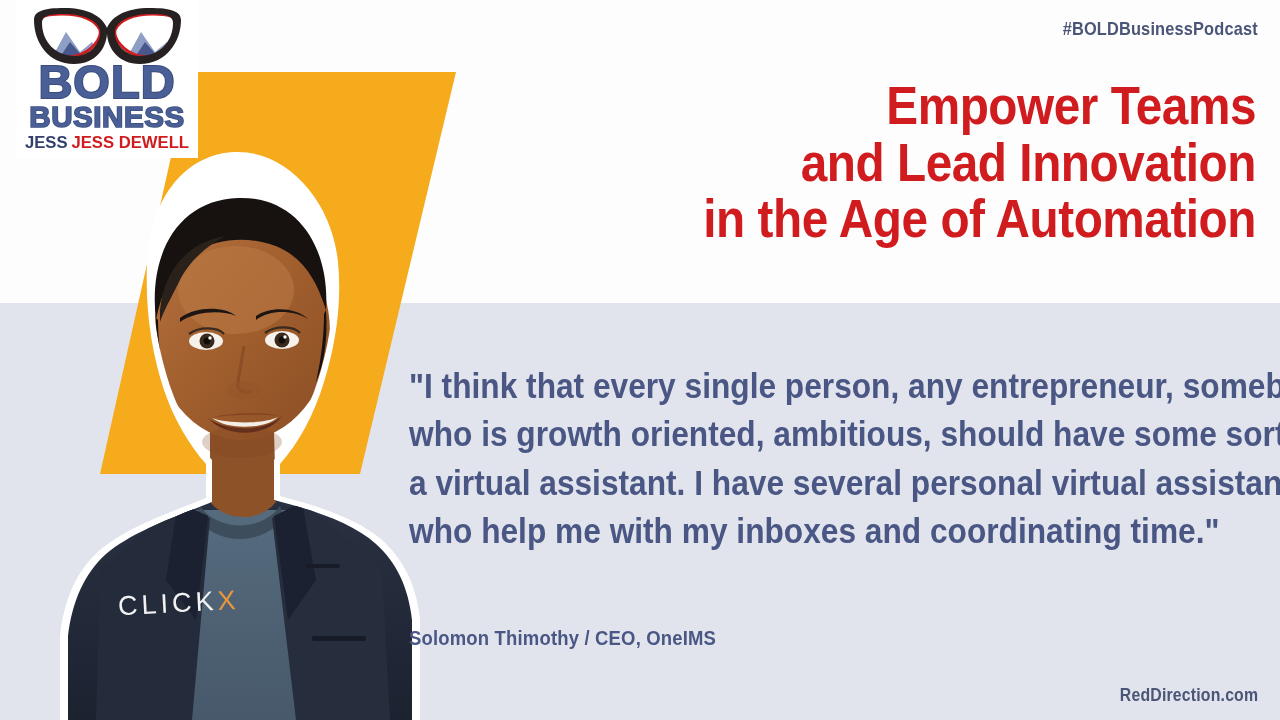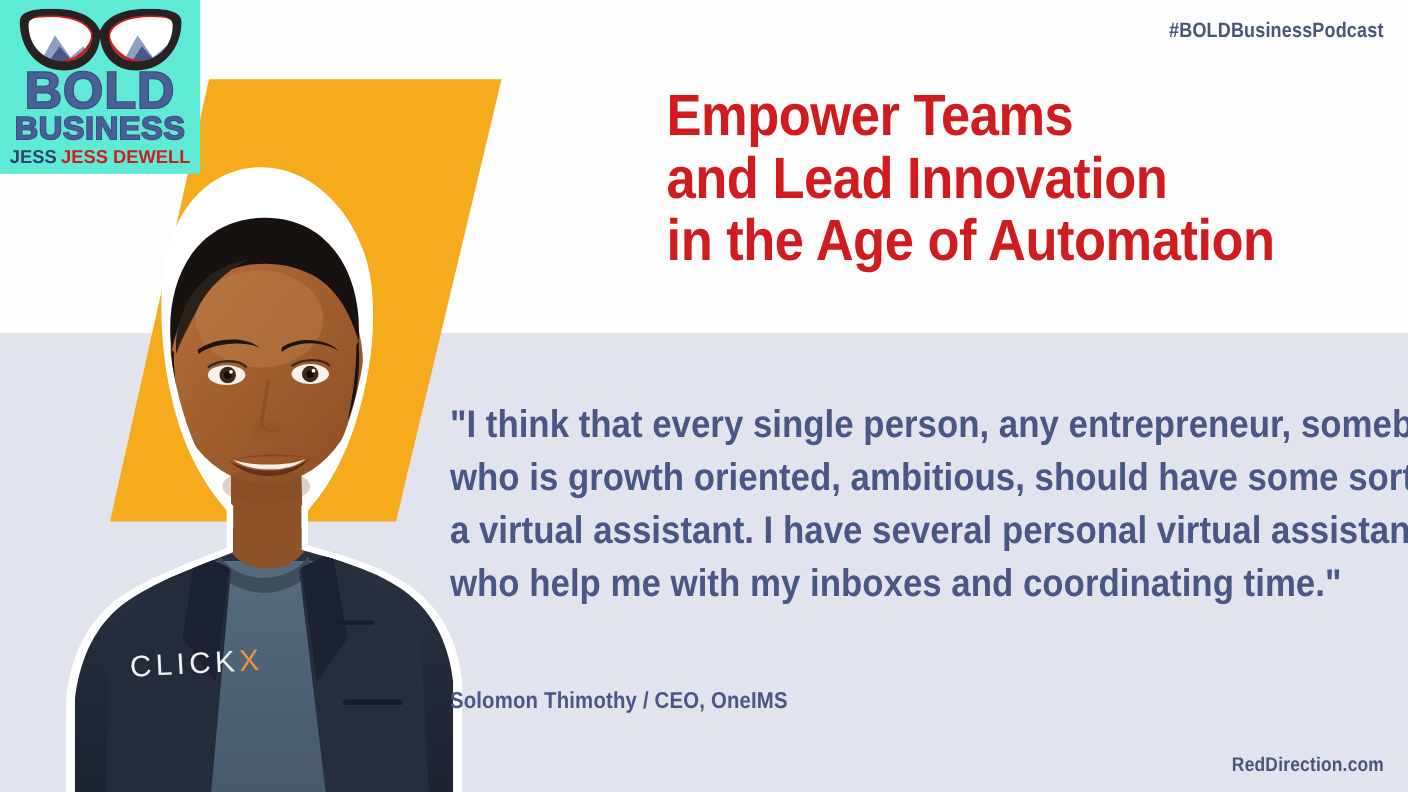--- a/index.html
+++ b/index.html
@@ -33,23 +33,23 @@
   
   .yellow-shape {
     position: absolute;
     left: 0; top: 0;
     width: 1280px; height: 720px;
   }
 
   
   .logo {
     position: absolute;
-    left: 0; top: 0;
+    left: 16px; top: 0;
     width: 182px; height: 158px;
-    background: #5eead4;
+    background: #ffffff;
     z-index: 12;
   }
   .logo-glasses {
     position: absolute;
     left: 14px; top: 8px;
     width: 155px; height: 62px;
   }
   .logo-wordmark {
     position: absolute;
     left: 0; top: 60px;
@@ -103,23 +103,23 @@
     color: #4a5577;
     letter-spacing: 0.2px;
     transform: scaleX(0.86);
     transform-origin: right center;
     z-index: 12;
   }
 
   
   .title {
     position: absolute;
-    right: 8px; top: 78px;
+    right: 24px; top: 78px;
     width: 740px;
-    text-align: left;
+    text-align: right;
     z-index: 10;
   }
   .title-line {
     display: block;
     font-family: "Liberation Sans", sans-serif;
     font-weight: bold;
     font-size: 53px;
     line-height: 1.07;
     color: #d01c1f;
     letter-spacing: -0.5px;

